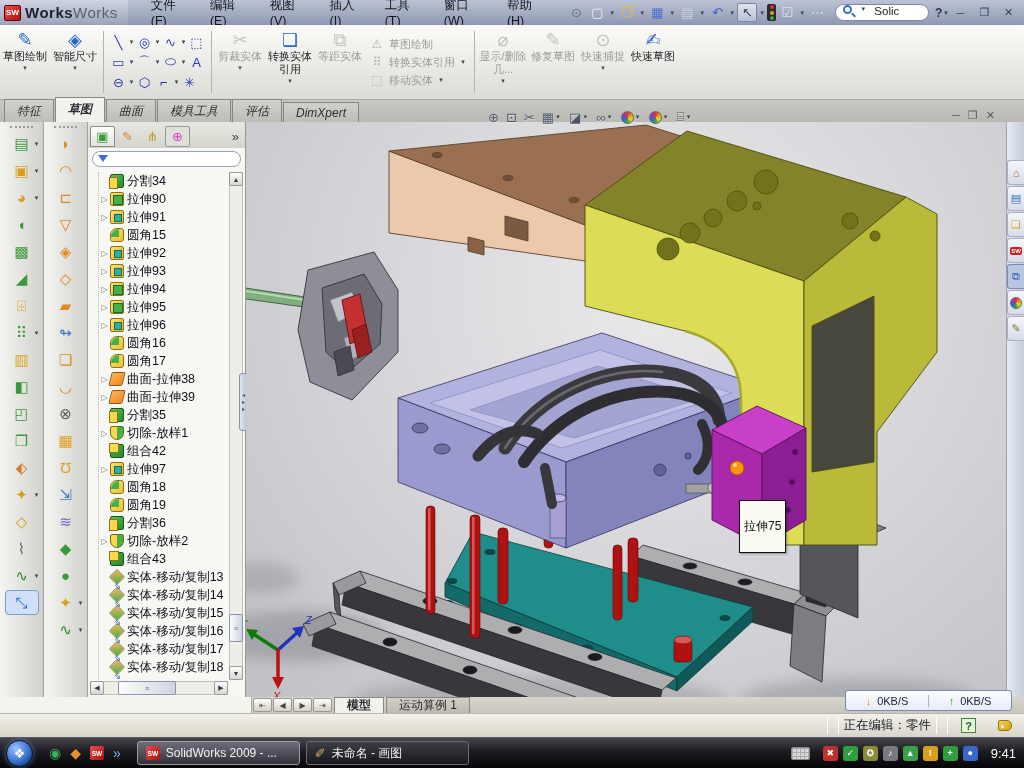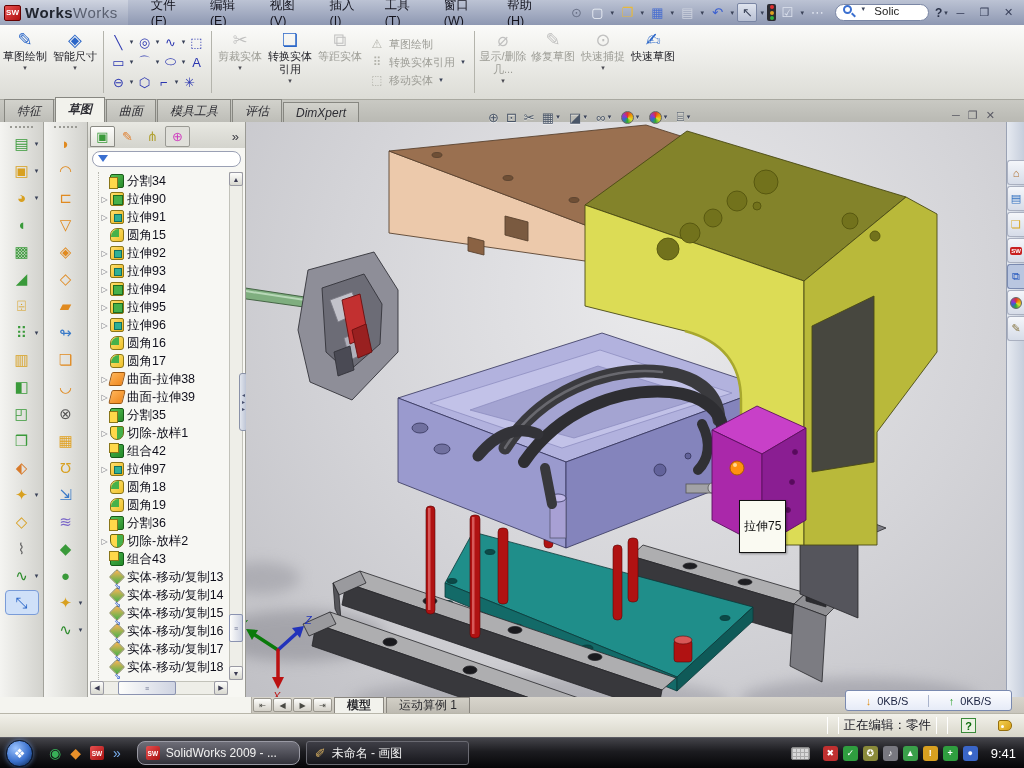--- a/index.html
+++ b/index.html
@@ -206,21 +206,21 @@
     color:#fff; font-size:13px; box-shadow:0 0 5px rgba(120,170,255,.6); }
   #quick { display:flex; align-items:center; gap:9px; margin-left:16px; }
   #quick .qi { font-size:14px; }
   #quick .sw13 { width:14px; height:14px; background:linear-gradient(135deg,#e85050,#a81010);
     border-radius:2px; color:#fff; font-size:6.5px; font-weight:bold; display:flex;
     align-items:center; justify-content:center; }
   #tbtns { display:flex; gap:6px; margin-left:16px; }
   .taskbtn { width:163px; height:24px; border-radius:3px; display:flex; align-items:center; gap:6px;
     padding:0 8px; font-size:12px; color:#f2f2f2; border:1px solid #6a6a72;
     background:linear-gradient(#3e3e46,#17171c); overflow:hidden; white-space:nowrap; }
-  .taskbtn.active { background:linear-gradient(#6e6e78,#32323a); border-color:#9a9aa4;border-radius:8px; }
+  .taskbtn.active { background:linear-gradient(#6e6e78,#32323a); border-color:#9a9aa4; }
   .taskbtn .sw13 { width:14px; height:14px; flex:none; background:linear-gradient(135deg,#e85050,#a81010);
     border-radius:2px; color:#fff; font-size:6.5px; font-weight:bold; display:flex;
     align-items:center; justify-content:center; }
   .taskbtn .paint { color:#d8b060; font-size:13px; flex:none; }
   #trayarea { margin-left:auto; display:flex; align-items:center; gap:5px; padding-right:8px; }
   #kbicon { width:19px; height:13px; background:#d8d8d8; border-radius:2px; border:1px solid #888;
     margin-right:8px; background-image:linear-gradient(#aaa 1px,transparent 1px),
     linear-gradient(90deg,#aaa 1px,transparent 1px); background-size:4px 4px; }
   .trayicon { width:15px; height:15px; border-radius:3px; color:#fff; font-size:9px;
     display:flex; align-items:center; justify-content:center; font-weight:bold; }

